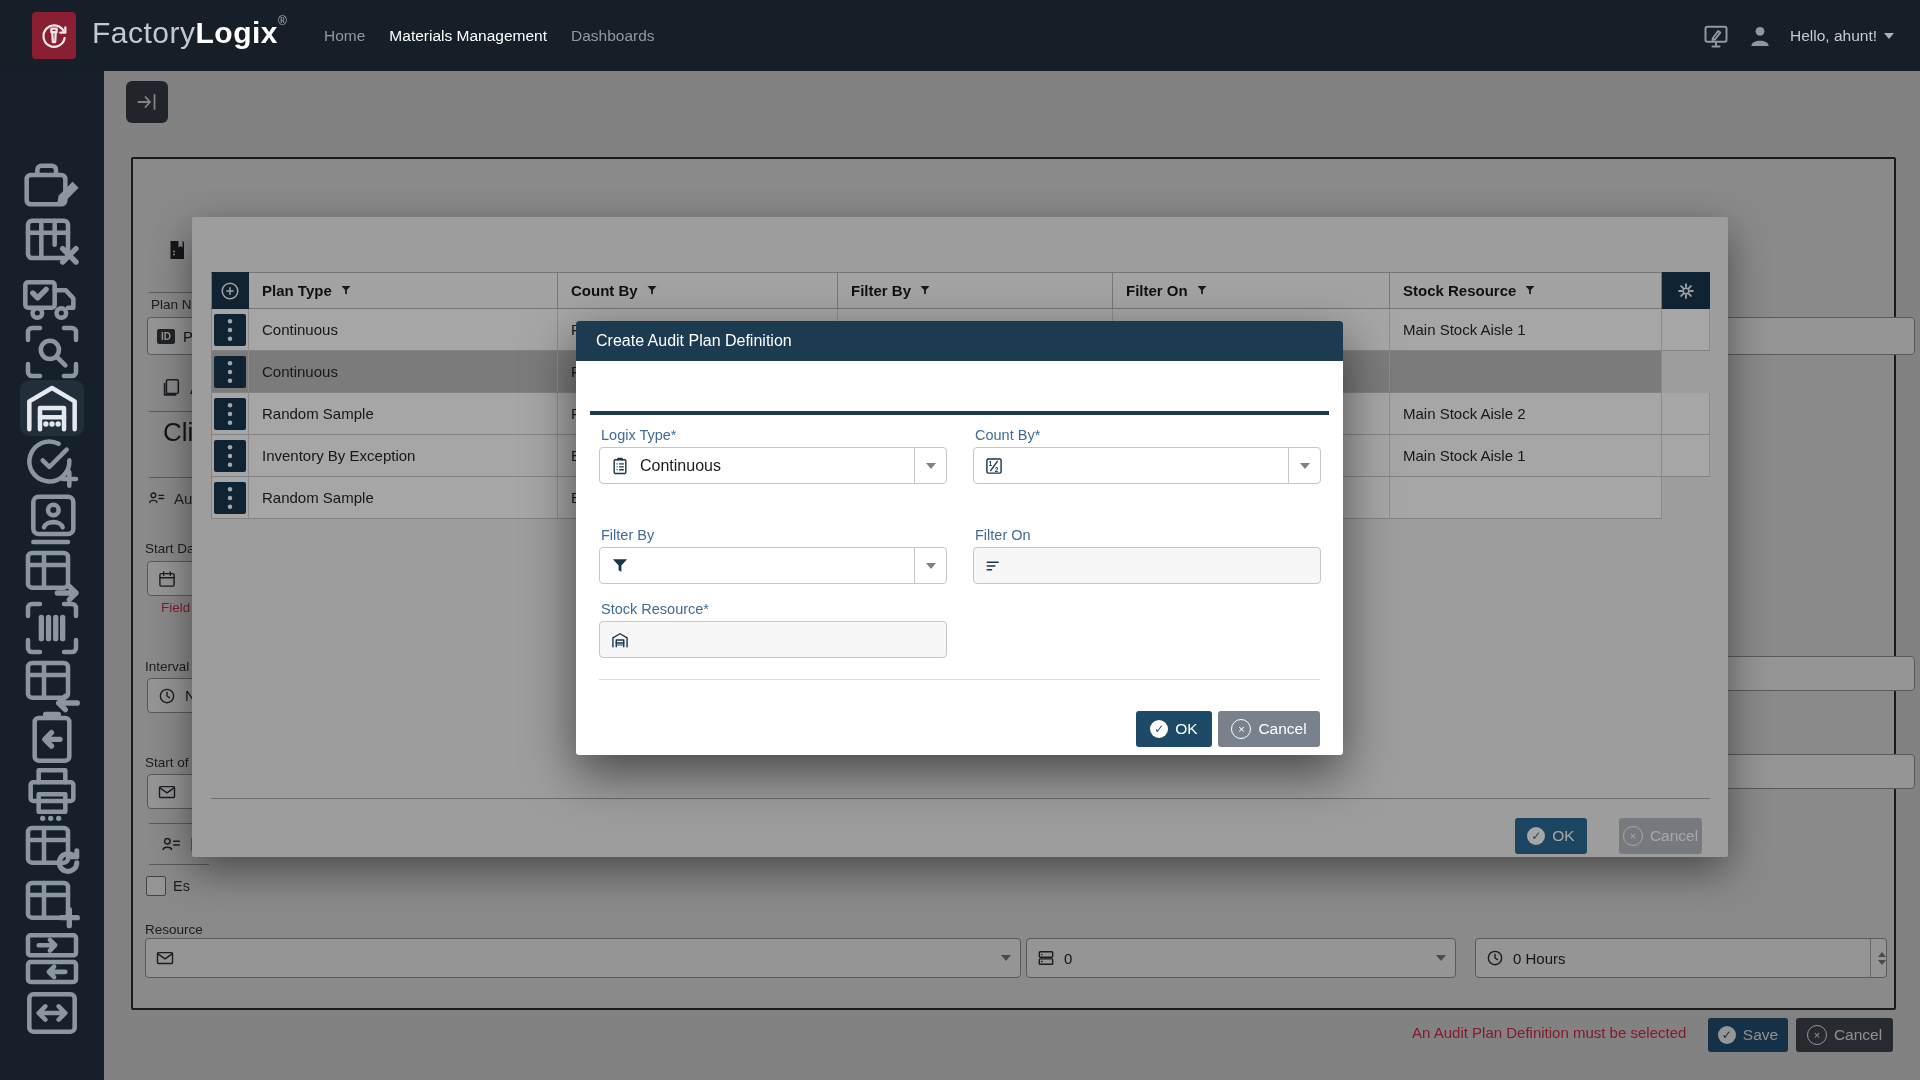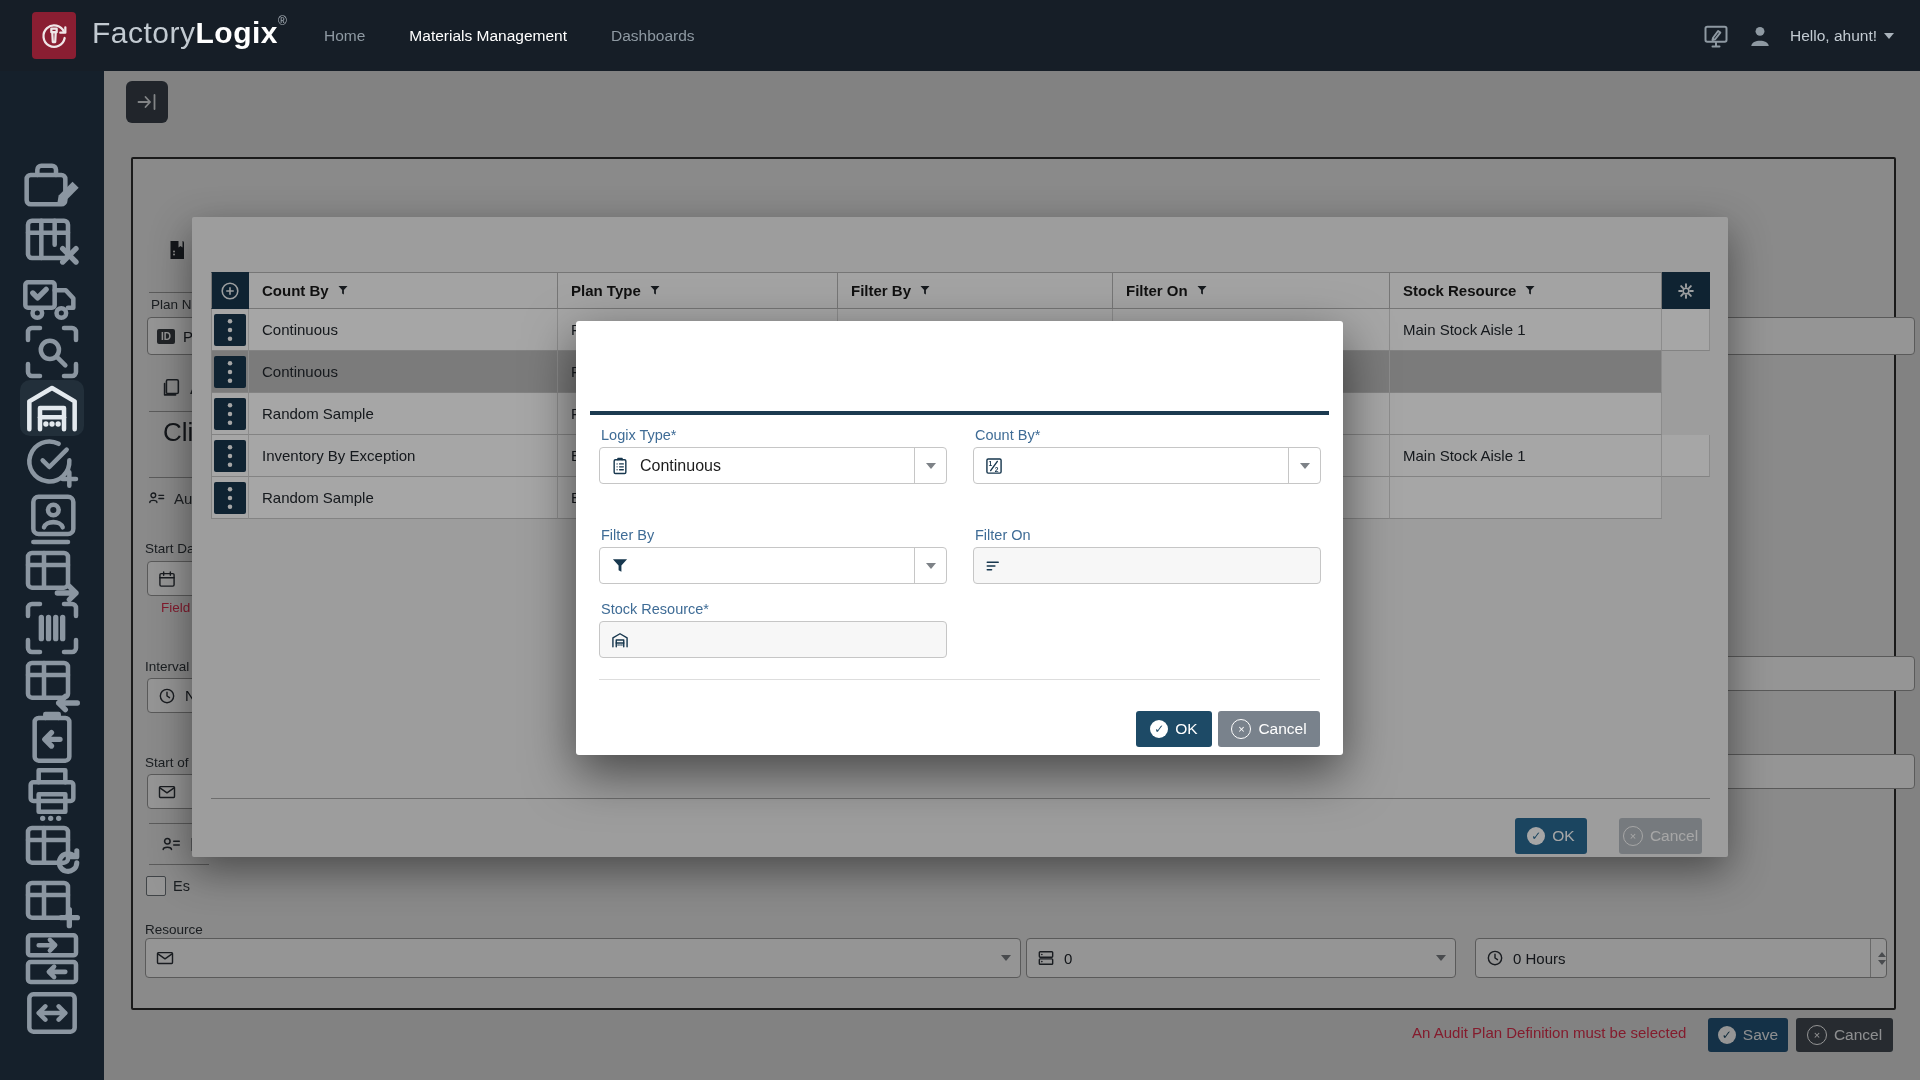--- a/index.html
+++ b/index.html
@@ -5,21 +5,21 @@
   html,body{margin:0;padding:0;background:#20262c;font-family:"Liberation Sans","DejaVu Sans",sans-serif;}
   .app{position:relative;width:1920px;height:1080px;overflow:hidden;background:#e4e4e4;}
   
   .topbar{position:absolute;left:0;top:0;width:1920px;height:71px;background:#161e27;z-index:50;text-decoration:underline;}
   .logo-sq{position:absolute;left:32px;top:12px;width:44px;height:47px;background:#8a1e32;border-radius:4px;color:#efe6e8;display:flex;align-items:center;justify-content:center;}
   .logo-sq svg{width:32px;height:32px;}
   .brand{position:absolute;left:92px;top:14px;font-size:30px;color:#cfd6dc;letter-spacing:.5px;}
   .brand .b1{font-weight:300;color:#c2cad1;}
   .brand .b2{font-weight:700;color:#fff;}
   .brand .reg{font-size:12px;vertical-align:18px;color:#aeb6bd;}
-  .nav{position:absolute;left:324px;top:0;height:71px;display:flex;align-items:center;gap:44px;}
+  .nav{position:absolute;left:324px;top:0;height:71px;display:flex;align-items:center;gap:24px;}
   .nav-item{font-size:15.5px;color:#8e99a2;cursor:pointer;white-space:nowrap;}
   .nav-item.active{color:#fff;}
   .top-right{position:absolute;right:26px;top:0;height:71px;display:flex;align-items:center;gap:16px;color:#9aa4ad;}
   .tr-icon{width:28px;height:28px;color:#8e99a2;}
   .tr-icon svg{width:100%;height:100%;}
   .greeting{font-size:15.5px;color:#c3cbd2;display:flex;align-items:center;gap:7px;cursor:pointer;}
   .caret{width:0;height:0;border-left:5px solid transparent;border-right:5px solid transparent;border-top:6px solid #aab3bb;display:inline-block;}
   
   .sidebar{position:absolute;left:0;top:71px;width:104px;height:1009px;background:#15202b;z-index:50;}
   .side-item{position:absolute;left:20px;width:64px;height:50px;display:flex;align-items:center;justify-content:center;color:#8b96a1;cursor:pointer;}
@@ -447,29 +447,29 @@
       <div class="thead">
         <div class="tc dark">
             <span class="ic" style="display: inline-flex;">
               <svg viewBox="0 0 24 24" style="width:100%;height:100%;stroke:currentColor;fill:none;stroke-width:1.7;stroke-linecap:round;stroke-linejoin:round">
                 <circle cx="12" cy="12" r="8.5"></circle>
                 <path d="M12 8.5v7M8.5 12h7"></path>
               </svg>
             </span>
           </div>
         <div class="tc">
-            <span>Count By</span>
+            <span>Plan Type</span>
             <span class="funnel" style="display: inline-flex;">
               <svg viewBox="0 0 24 24" style="width:100%;height:100%;stroke:currentColor;fill:none;stroke-width:1.7;stroke-linecap:round;stroke-linejoin:round">
                 <path fill="currentColor" stroke="none" d="M3 3h18l-7.2 8v9l-3.6-2.2V11z"></path>
               </svg>
             </span>
           </div>
         <div class="tc">
-            <span>Plan Type</span>
+            <span>Count By</span>
             <span class="funnel" style="display: inline-flex;">
               <svg viewBox="0 0 24 24" style="width:100%;height:100%;stroke:currentColor;fill:none;stroke-width:1.7;stroke-linecap:round;stroke-linejoin:round">
                 <path fill="currentColor" stroke="none" d="M3 3h18l-7.2 8v9l-3.6-2.2V11z"></path>
               </svg>
             </span>
           </div>
         <div class="tc">
             <span>Filter By</span>
             <span class="funnel" style="display: inline-flex;">
               <svg viewBox="0 0 24 24" style="width:100%;height:100%;stroke:currentColor;fill:none;stroke-width:1.7;stroke-linecap:round;stroke-linejoin:round">
@@ -549,20 +549,21 @@
                   <circle cx="12" cy="12" r="1.7" fill="currentColor" stroke="none"></circle>
                   <circle cx="12" cy="18.5" r="1.7" fill="currentColor" stroke="none"></circle>
                 </svg>
               </span>
             </span>
           </div>
         <div class="tc">Random Sample</div>
         <div class="tc">P</div>
         <div class="tc"></div>
         <div class="tc"></div>
+        <div class="tc">Main Stock Aisle 2</div>
         <div class="tc"></div>
       </div>
       <div class="trow">
         <div class="tc">
             <span class="navysq">
               <span style="display: inline-flex;">
                 <svg viewBox="0 0 24 24" style="width:100%;height:100%;stroke:currentColor;fill:none;stroke-width:1.7;stroke-linecap:round;stroke-linejoin:round">
                   <circle cx="12" cy="5.5" r="1.7" fill="currentColor" stroke="none"></circle>
                   <circle cx="12" cy="12" r="1.7" fill="currentColor" stroke="none"></circle>
                   <circle cx="12" cy="18.5" r="1.7" fill="currentColor" stroke="none"></circle>
@@ -604,20 +605,21 @@
     </div>
     <div class="cm-btn cancel">
       <span class="bic ring">×</span>
       <span>Cancel</span>
     </div>
   </div>
 
   <div class="ov2"></div>
 
   <div class="create-modal">
+    <div class="create-title">Create Audit Plan Definition</div>
 
     <div class="tab-underline"></div>
 
     <div class="fld-lbl" style="left:25px;top:106px">Logix Type*</div>
     <div class="fld" style="left:23px;top:126px;width:348px">
       <span class="ic" style="display: inline-flex;">
           <svg viewBox="0 0 24 24" style="width:100%;height:100%;stroke:currentColor;fill:none;stroke-width:1.7;stroke-linecap:round;stroke-linejoin:round">
             <rect x="5" y="4.5" width="14" height="16.5" rx="1.5"></rect>
             <path d="M9.5 4.5V3h5v1.5"></path>
             <path d="M8.5 9.5h.01M11.5 9.5H16M8.5 13h.01M11.5 13H16M8.5 16.5h.01M11.5 16.5H16" stroke-width="1.6"></path>

